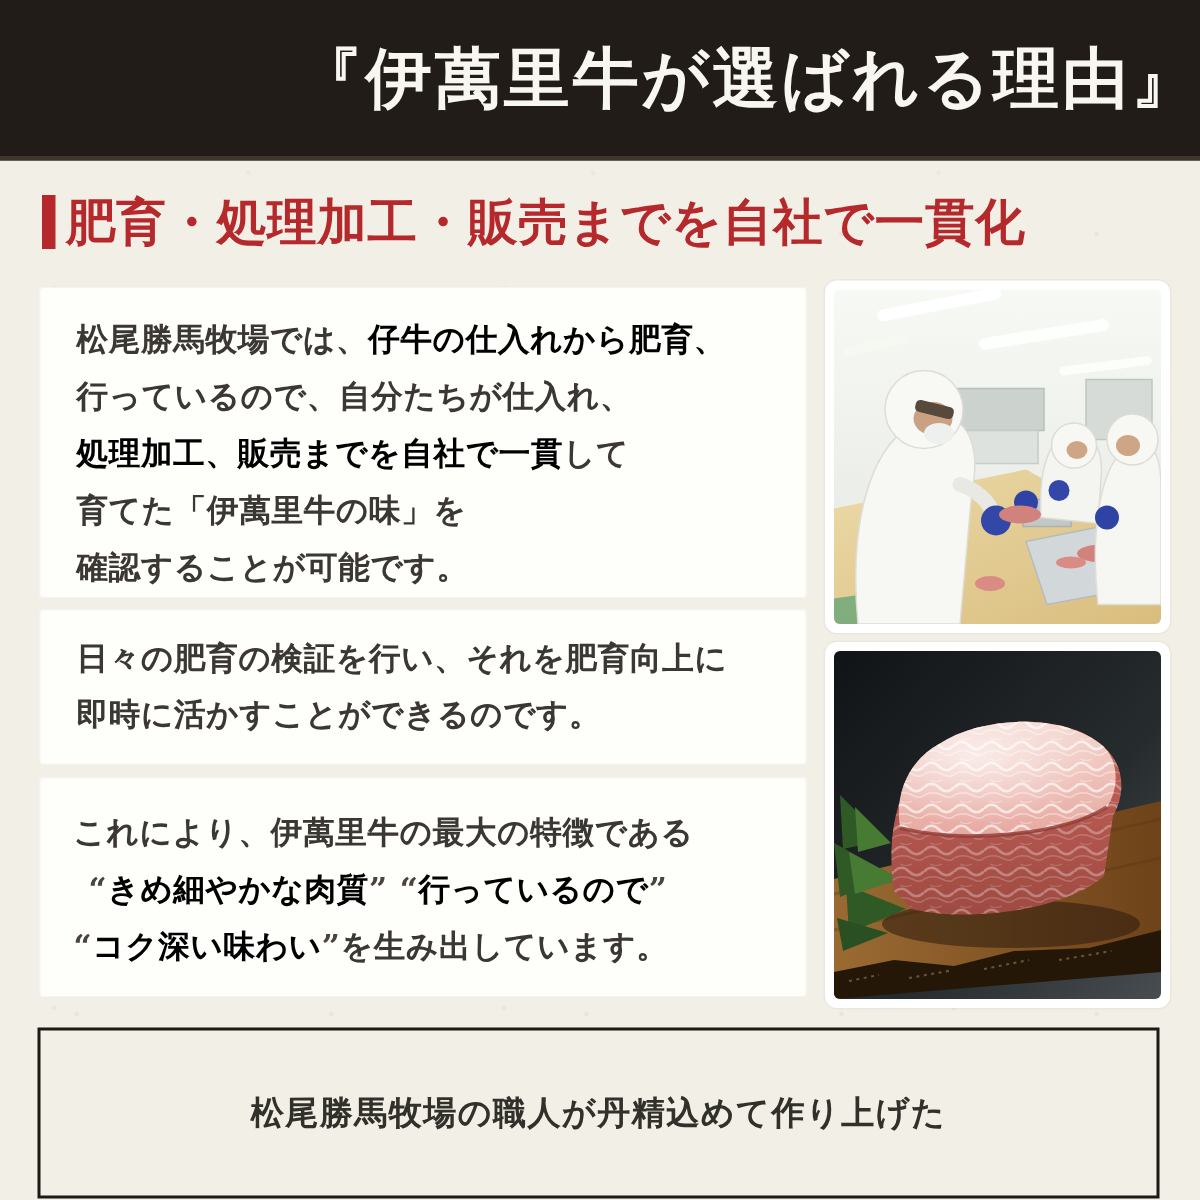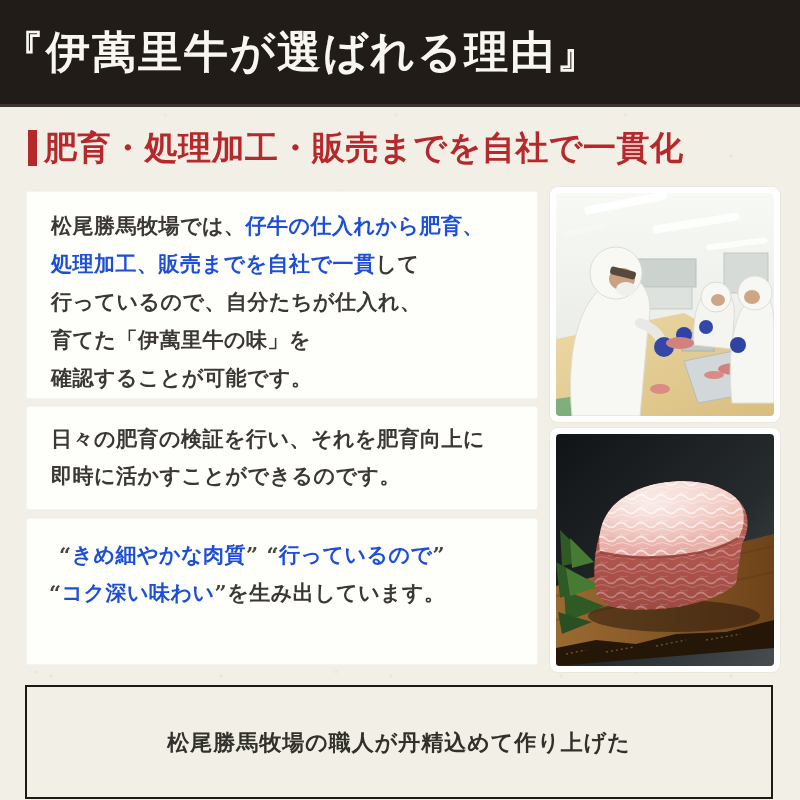--- a/index.html
+++ b/index.html
@@ -14,21 +14,21 @@
     background-image:
       radial-gradient(circle at 30% 20%, rgba(186,175,140,.16) 1px, transparent 2.2px),
       radial-gradient(circle at 72% 64%, rgba(186,175,140,.12) 1px, transparent 2.2px),
       radial-gradient(circle at 12% 80%, rgba(160,150,120,.10) 1px, transparent 2px);
     background-size:170px 130px,230px 180px,300px 240px;
   }
   
   .banner{
     position:absolute;left:0;top:0;width:800px;height:104px;
     background:#221c18;border-bottom:3px solid #3e362c;
-    display:flex;align-items:center;justify-content:flex-start;
+    display:flex;align-items:center;justify-content:flex-end;
   }
   .banner h1{
     margin:0;color:#f8f6f1;font-size:44px;font-weight:700;
     letter-spacing:2px;white-space:nowrap;
   }
   
   .heading{
     position:absolute;left:28px;top:122px;width:760px;height:52px;
     display:flex;align-items:center;
   }
@@ -42,21 +42,21 @@
   
   .card{
     position:absolute;background:#fefefb;border:1px solid rgba(90,80,60,.06);
     border-radius:3px;box-sizing:border-box;color:#3b3733;
     font-size:21px;font-weight:700;letter-spacing:.5px;
   }
   .card p{margin:0;white-space:nowrap;}
   .card1{left:26px;top:191px;width:512px;height:208px;padding:15px 0 0 24px;line-height:38px;}
   .card2{left:26px;top:406px;width:512px;height:104px;padding:13px 0 0 24px;line-height:37px;}
   .card3{left:26px;top:518px;width:512px;height:147px;padding:17px 0 0 22px;line-height:38px;}
-  .em{color:#1d4ed8;}
+  .em{color:#000000;}
   .q{color:#4a443c;}
   .indent{padding-left:10px;}
   
   .photo{
     position:absolute;margin:0;background:#ffffff;border-radius:8px;
     padding:6px;box-sizing:border-box;box-shadow:0 0 0 1px rgba(90,80,60,.05);
   }
   .photo svg{display:block;border-radius:4px;}
   .photo1{left:550px;top:187px;width:230px;height:235px;}
   .photo2{left:550px;top:428px;width:230px;height:244px;}
@@ -78,22 +78,22 @@
     <h1>『伊萬里牛が選ばれる理由』</h1>
   </header>
 
   <div class="heading">
     <span class="bar"></span>
     <h2>肥育・処理加工・販売までを自社で一貫化</h2>
   </div>
 
   <section class="card card1">
     <p><span>松尾勝馬牧場では、</span><span class="em">仔牛の仕入れから肥育、</span><span></span></p>
+    <p><span>行っているので、自分たちが仕入れ、</span></p>
     <p><span></span><span class="em">処理加工、販売までを自社で一貫</span><span>して</span></p>
-    <p><span>行っているので、自分たちが仕入れ、</span></p>
     <p><span>育てた「伊萬里牛の味」を</span></p>
     <p><span>確認することが可能です。</span></p>
   </section>
 
   <figure class="photo photo1">
     <svg width="218" height="223" viewBox="0 0 218 223">
       <defs>
         <linearGradient id="wallG" x1="0" y1="0" x2="0" y2="1">
           <stop offset="0" stop-color="#f7f9f5"></stop>
             <stop offset="1" stop-color="#e3e7e1"></stop>
@@ -213,20 +213,21 @@
         <path d="M40,160 C34,120 44,84 66,66 C96,42 158,40 182,66 C194,78 194,96 186,110 L180,150 C150,176 80,180 52,172 Z" fill="url(#veins)" opacity=".35"></path>
         <path d="M44,118 C40,92 52,72 70,62 C100,42 156,42 180,64 C190,74 190,92 182,104 C150,124 84,128 44,118 Z" fill="url(#topFace)"></path>
         <path d="M44,118 C40,92 52,72 70,62 C100,42 156,42 180,64 C190,74 190,92 182,104 C150,124 84,128 44,118 Z" fill="url(#veins)" opacity=".75"></path>
         <path d="M44,118 C40,92 52,72 70,62 C100,42 156,42 180,64 C190,74 190,92 182,104 C150,124 84,128 44,118 Z" fill="url(#sheen)"></path>
         <path d="M44,118 C84,128 150,124 182,104" stroke="#8e3b34" stroke-width="2.5" fill="none" opacity=".8"></path>
       </g>
     </svg>
   </figure>
 
   <section class="card card3">
+    <p><span>これにより、伊萬里牛の最大の特徴である</span></p>
     <p class="indent"><span class="q">“</span><span class="em">きめ細やかな肉質</span><span class="q">” “</span><span class="em">行っているので</span><span class="q">”</span></p>
     <p><span class="q">“</span><span class="em">コク深い味わい</span><span class="q">”</span><span>を生み出しています。</span></p>
   </section>
 
   <footer class="closing">
     <p>松尾勝馬牧場の職人が丹精込めて作り上げた</p>
   </footer>
 
 </div>
 

